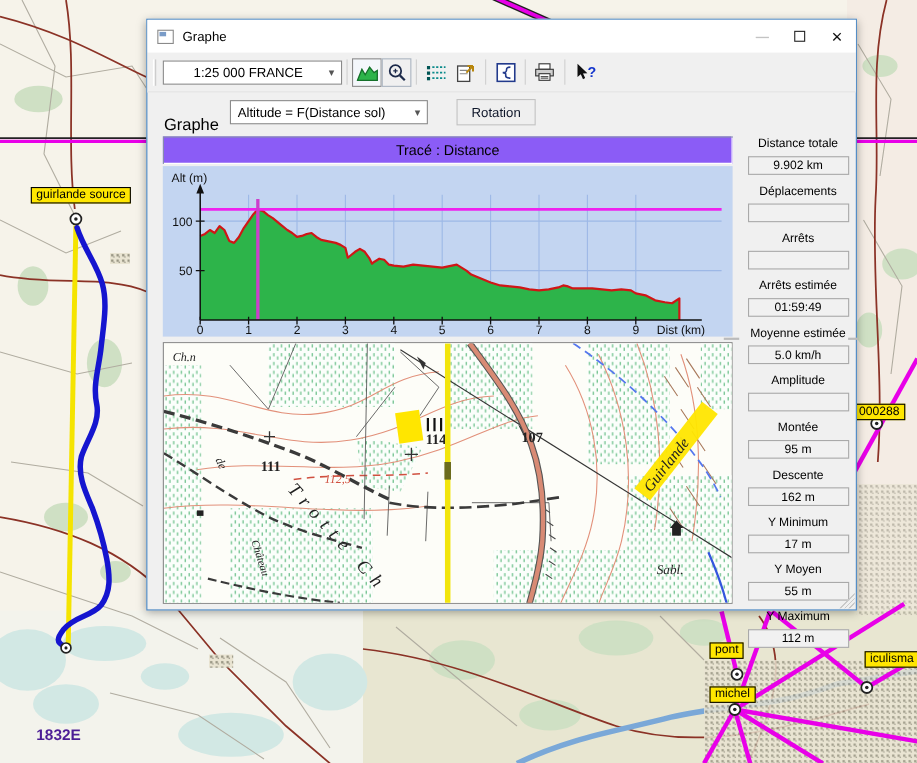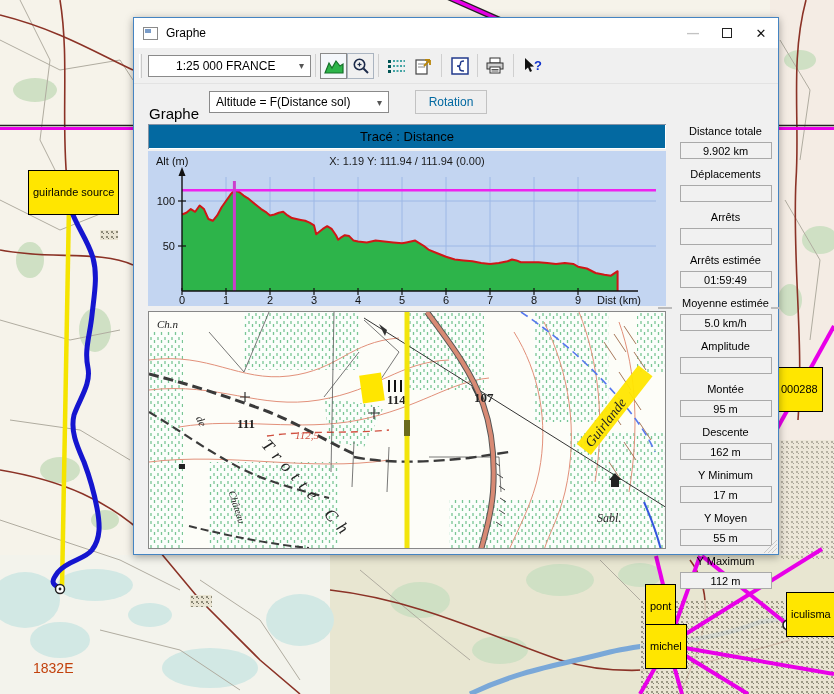--- a/index.html
+++ b/index.html
@@ -3,22 +3,22 @@
 <meta charset="utf-8">
 <style>
   * { margin:0; padding:0; box-sizing:border-box; }
   html,body { width:834px; height:694px; overflow:hidden;
     font-family:"Liberation Sans", sans-serif; background:#f6f3ea; }
   #stage { position:relative; width:834px; height:694px; }
 
   
   #bg-map { position:absolute; left:0; top:0; z-index:0; }
   .map-label { position:absolute; z-index:5; background:#ffe600; border:1px solid #000;
-    color:#000; font-size:11px; line-height:13px; padding:15px 4px; white-space:nowrap; }
-  #sheet-number { position:absolute; z-index:5; color:#c2410c; font-size:14px; font-weight:normal; }
+    color:#000; font-size:11px; line-height:13px; padding:0 4px; white-space:nowrap; }
+  #sheet-number { position:absolute; z-index:5; color:#4c1d95; font-size:14px; font-weight:bold; }
 
   
   #dialog { position:absolute; left:133px; top:17px; width:646px; height:538px;
     background:#f0f0f0; border:1px solid #4584c2; z-index:10;
     box-shadow:0 2px 8px rgba(0,0,0,.35); font-size:12px; color:#000; }
   #titlebar { position:absolute; left:0; top:0; width:100%; height:30px; background:#fff;
     display:flex; align-items:center; }
   #title-icon { width:15px; height:13px; margin-left:9px; border:1px solid #8a8a8a; background:#fff; position:relative; }
   #title-icon::after { content:""; position:absolute; left:1px; top:1px; width:6px; height:4px; background:#7a9cc8; }
   #title-text { margin-left:8px; font-size:12px; }
@@ -37,25 +37,25 @@
   #scale-combo { width:163px; margin-left:6px;padding-left:27px; }
   .tb-sep { width:1px; height:23px; background:#cfcfcf; margin:0 4px; }
   .tb-btn { width:27px; height:26px; display:flex; align-items:center; justify-content:center; }
   .tb-btn.framed { border:1px solid #8a8a8a; background:#f4f7fb; }
   .tb-btn.raised { border:1px solid #aab4c0; background:#f0f0f0; }
 
   #graphe-row { position:absolute; left:0; top:66px; width:100%; height:36px; display:flex; align-items:center; }
   #graphe-label { margin-left:15px; font-size:15px;margin-top:23px; }
   #graph-combo { width:180px; margin-left:10px; }
   #rotation-btn { margin-left:26px; width:72px; height:24px; background:#efefef; border:1px solid #c2c2c2;
-    color:#0369a1; font-size:12px; display:flex; align-items:center; justify-content:center; }
+    color:#0f172a; font-size:12px; display:flex; align-items:center; justify-content:center; }
 
   
   #chart-panel { position:absolute; left:14px; top:106px; width:518px; height:182px; }
-  #chart-header { position:absolute; left:0; top:0; width:100%; height:25px; background:#0369a1;
+  #chart-header { position:absolute; left:0; top:0; width:100%; height:25px; background:#8b5cf6;
     box-shadow:inset 1px 1px 0 #8593a5, inset -1px -1px 0 #ffffff;
     display:flex; align-items:center; justify-content:center; font-size:13px; }
   #chart-plot { position:absolute; left:0; top:27px; width:518px; height:155px; background:#c3d5f1; }
   #crosshair-info { position:absolute; left:0; top:4px; width:100%; text-align:center; font-size:11px; color:#1a1a1a; z-index:3; }
   #profile-svg { position:absolute; left:0; top:0; }
 
   
   #mini-map { position:absolute; left:14px; top:293px; width:518px; height:238px; border:1px solid #888; background:#fdfdf8; overflow:hidden; }
 
   
@@ -300,21 +300,20 @@
         <span class="chev">▾</span>
       </div>
       <div id="rotation-btn">Rotation</div>
     </div>
 
     <div id="chart-panel">
       <div id="chart-header">
         <span>Tracé : Distance</span>
       </div>
       <div id="chart-plot">
-        <div id="crosshair-info">X: 1.19 Y: 111.94 / 111.94 (0.00)</div>
         <svg id="profile-svg" width="518" height="155" viewBox="0 0 518 155">
             <line x1="78" y1="26" x2="78" y2="140" stroke="#9db8e6" stroke-width="1"></line>
             <line x1="122" y1="26" x2="122" y2="140" stroke="#9db8e6" stroke-width="1"></line>
             <line x1="166" y1="26" x2="166" y2="140" stroke="#9db8e6" stroke-width="1"></line>
             <line x1="210" y1="26" x2="210" y2="140" stroke="#9db8e6" stroke-width="1"></line>
             <line x1="254" y1="26" x2="254" y2="140" stroke="#9db8e6" stroke-width="1"></line>
             <line x1="298" y1="26" x2="298" y2="140" stroke="#9db8e6" stroke-width="1"></line>
             <line x1="342" y1="26" x2="342" y2="140" stroke="#9db8e6" stroke-width="1"></line>
             <line x1="386" y1="26" x2="386" y2="140" stroke="#9db8e6" stroke-width="1"></line>
             <line x1="430" y1="26" x2="430" y2="140" stroke="#9db8e6" stroke-width="1"></line>

